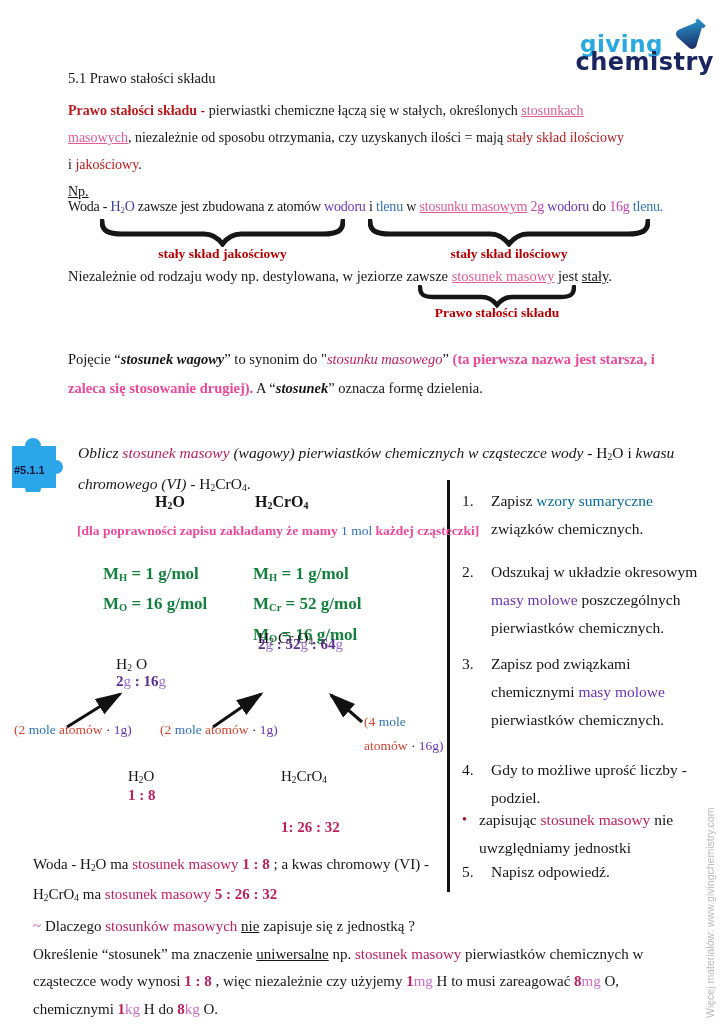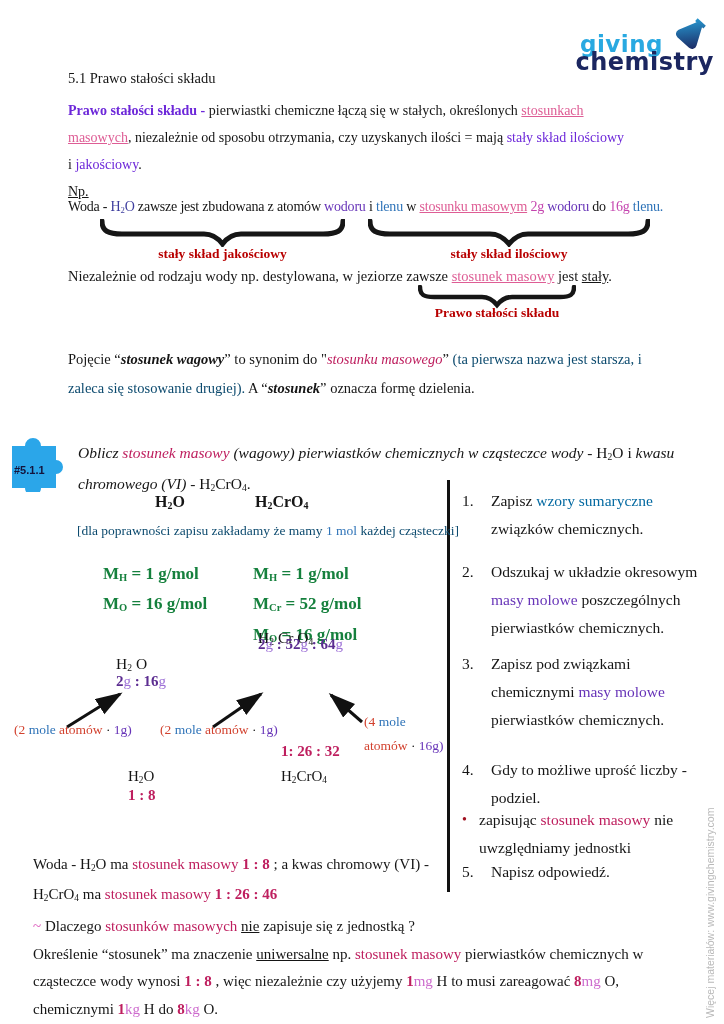--- a/index.html
+++ b/index.html
@@ -4,29 +4,29 @@
 <style>
   html,body{margin:0;padding:0;background:#ffffff;}
   .page{position:relative;width:724px;height:1024px;background:#fff;overflow:hidden;
         font-family:"Liberation Serif",serif;font-size:14px;color:#151515;}
   .abs{position:absolute;}
   
   .b{font-weight:700;}
   .i{font-style:italic;}
   .u{text-decoration:underline;}
   .sub{font-size:0.62em;position:relative;top:0.22em;}
-  .red{color:#6d28d9;}
+  .red{color:#b91c1c;}
   .pink{color:#de5d95;}
   .crimson{color:#be1e5e;}
   .purple{color:#6734b8;}
   .blue{color:#2e73b8;}
   .navy{color:#3d3d9e;}
   .magenta{color:#c444ae;}
   .green{color:#0369a1;margin-top:32px;}
-  .gray{color:#0c4a6e;}
+  .gray{color:#ec4899;font-weight:bold;}
   .orchid{color:#cd6bcd;}
   .dpb{color:#5c2d91;font-weight:700;}
   .lp{color:#9c6fd6;}
   .redo{color:#d2422f;}
   .mag{color:#d94bb5;}
   
   .p-intro{line-height:27px;font-size:14px;}
   .oneline{white-space:nowrap;}
   .woda{font-size:14px;letter-spacing:-0.2px;white-space:nowrap;}
   .bracelabel{font-weight:700;color:#b80000;font-size:13.5px;text-align:center;}
@@ -156,25 +156,25 @@
   <div class="abs ann" style="left:14px;top:718px;"><span class="redo">(2</span><span class="blue"> mole</span><span class="redo"> atomów</span><span> · </span><span class="purple">1g)</span></div>
   <div class="abs ann" style="left:160px;top:718px;"><span class="redo">(2</span><span class="blue"> mole</span><span class="redo"> atomów</span><span> · </span><span class="purple">1g)</span></div>
   <div class="abs ann" style="left:364px;top:710px;">
     <div><span class="redo">(4</span><span class="blue"> mole</span></div>
     <div><span class="redo">atomów</span><span> · </span><span class="purple">16g)</span></div>
   </div>
 
   <div class="abs resf" style="left:128px;top:768px;"><span>H</span><span class="sub">2</span><span>O</span></div>
   <div class="abs resr" style="left:128px;top:786px;"><span class="crimson b">1 : 8</span></div>
   <div class="abs resf" style="left:281px;top:768px;"><span>H</span><span class="sub">2</span><span>CrO</span><span class="sub">4</span></div>
-  <div class="abs resr" style="left:281px;top:742px;"><span class="crimson b">1: 26 : 32</span></div>
+  <div class="abs resr" style="left:281px;top:818px;"><span class="crimson b">1: 26 : 32</span></div>
 
   <div class="abs concl" style="left:33px;top:850px;">
     <div><span>Woda - H</span><span class="sub">2</span><span>O ma </span><span class="crimson">stosunek masowy </span><span class="crimson b">1 : 8</span><span> ; a kwas chromowy (VI) -</span></div>
-    <div><span>H</span><span class="sub">2</span><span>CrO</span><span class="sub">4</span><span> ma </span><span class="crimson">stosunek masowy </span><span class="crimson b">1 : 26 : 46</span></div>
+    <div><span>H</span><span class="sub">2</span><span>CrO</span><span class="sub">4</span><span> ma </span><span class="crimson">stosunek masowy </span><span class="crimson b">5 : 26 : 32</span></div>
   </div>
 
   <div class="abs step" style="left:462px;top:487px;">
     <span class="stepnum sline">1.</span>
     <div>
       <div class="sline"><span>Zapisz </span><span class="green">wzory sumaryczne</span></div>
       <div class="sline"><span>związków chemicznych.</span></div>
     </div>
   </div>
   <div class="abs step" style="left:462px;top:558px;">

